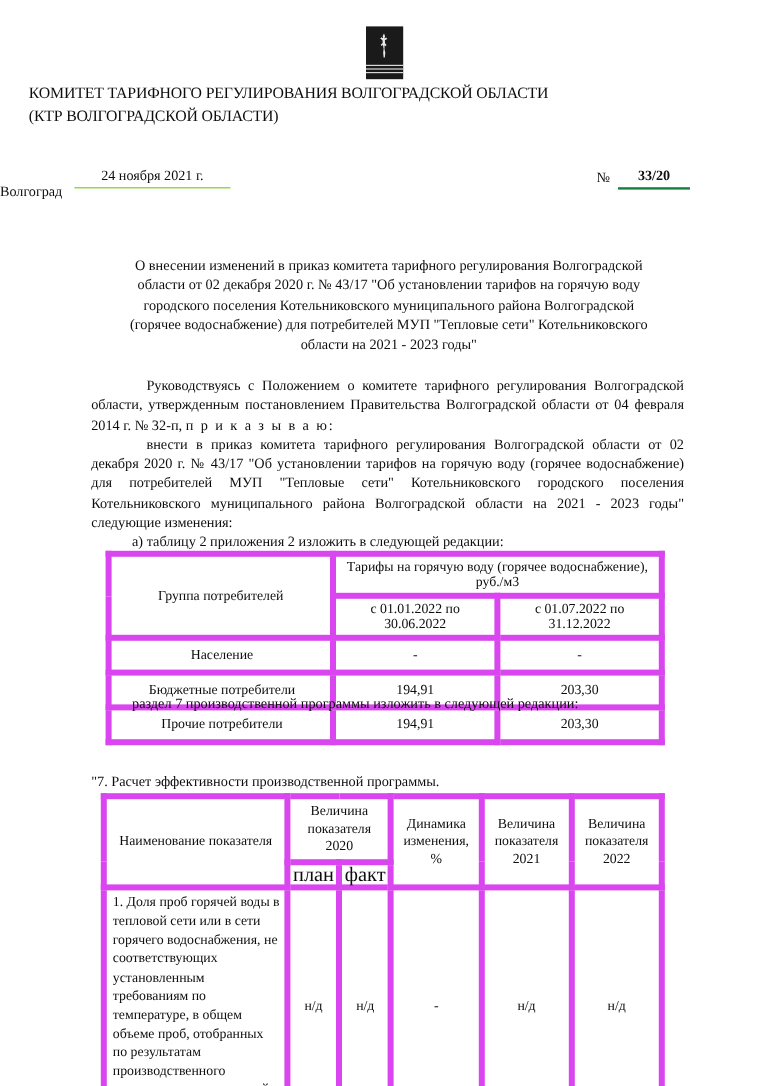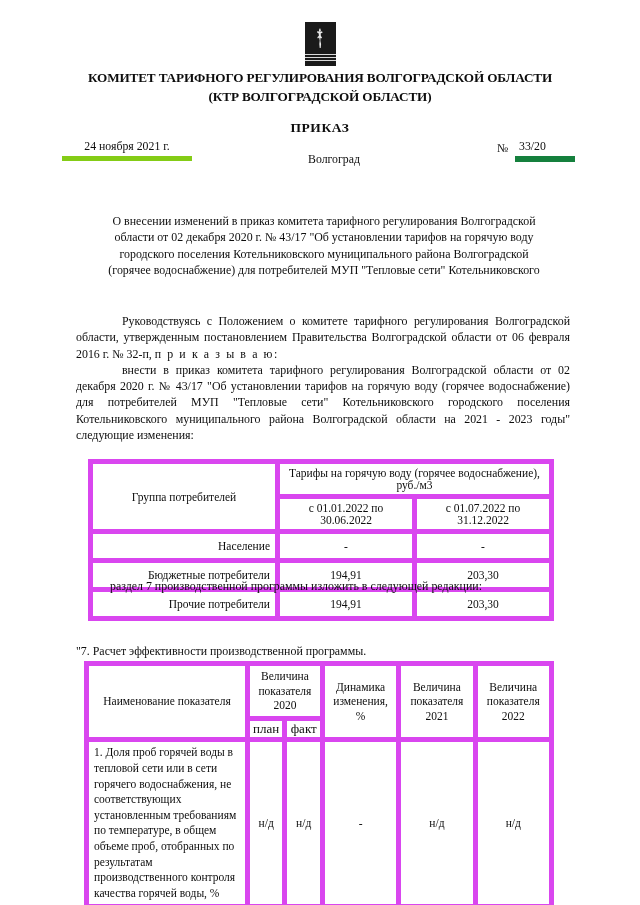--- a/index.html
+++ b/index.html
@@ -55,25 +55,25 @@
     background: #d9d9d9;
     margin-bottom: 2px;
   }
 
   
   .org-title {
     position: absolute;
     left: 24px;
     right: 24px;
     top: 68px;
-    text-align: center;
+    text-align: left;
     font-size: 13.2px;
     line-height: 19px;
     letter-spacing: -0.15px;
-    font-weight: 700;
+    font-weight: 400;
   }
   .org-title .l2 { display: block; }
 
   .doc-kind {
     position: absolute;
     left: 0; right: 0;
     top: 120px;
     text-align: center;
     font-size: 13.5px;
     font-weight: 700;
@@ -87,46 +87,45 @@
     top: 139px;
     height: 20px;
   }
   .date-field {
     position: absolute;
     left: 62px;
     top: 0;
     min-width: 110px;
     text-align: center;
     font-size: 11.8px;
-    border-bottom: 5px solid #84cc16;
+    border-bottom: 1px solid #84cc16;
     padding: 0 10px 2px 10px;
   }
   .num-label {
     position: absolute;
     left: 497px;
     top: 2px;
     font-size: 11.8px;
   }
   .num-field {
     position: absolute;
     left: 515px;
     top: 0;
     min-width: 52px;
-    text-align: left;
+    text-align: center;
     font-size: 11.8px;
-    border-bottom: 6px solid #15803d;
+    border-bottom: 2px solid #15803d;
     padding: 0 4px 2px 4px;
+    font-weight: bold;
   }
   .city {
     position: absolute;
     left: 0; right: 0;
     top: 152px;
-    text-align: center;
     font-size: 11.8px;
-    padding-left: 28px;
   }
 
   
   .subject {
     position: absolute;
     left: 78px;
     right: 70px;
     top: 213px;
     text-align: center;
     font-size: 11.9px;
@@ -165,21 +164,21 @@
     font-weight: 400;
     vertical-align: middle;
   }
   .tbl th { text-align: center; }
 
   #tariff-table {
     left: 88px;
     top: 459px;
     width: 466px;
   }
-  #tariff-table td.name { text-align: right; padding-left: 7px; }
+  #tariff-table td.name { text-align: center; padding-left: 7px; }
   #tariff-table td.val { text-align: center; }
   #tariff-table th.grp { width: 172px; height: 40px; margin-left: 10px; }
   #tariff-table th.span { height: 17px; }
   #tariff-table th.per { height: 18px; margin-top: 47px; }
   #tariff-table tbody td { height: 18px; }
 
   
   .mid-block {
     position: absolute;
     left: 76px;
@@ -198,21 +197,21 @@
   #program-table {
     left: 84px;
     top: 661px;
     width: 470px;
   }
   #program-table th.ind  { width: 200px; margin-left: 16px; }
   #program-table th.v20  { width: 62px; margin-top: 28px; }
   #program-table th.dyn  { width: 68px; }
   #program-table th.v21  { width: 70px; }
   #program-table th.v22  { width: 70px; }
-  #program-table th.sub  { width: 31px; font-size: 13px; padding: 1px 2px; }
+  #program-table th.sub  { width: 31px; font-size: 17px; padding: 1px 2px; }
   #program-table td.ind-cell {
     text-align: left;
     vertical-align: top;
     line-height: 15.6px;
     padding: 3px 4px 3px 5px;
   }
   #program-table td.data-cell {
     text-align: center;
     vertical-align: middle;
   }
@@ -234,39 +233,40 @@
           <i></i>
       </div>
     </div>
   </div>
 
   <div class="org-title">
     <span class="l1">КОМИТЕТ ТАРИФНОГО РЕГУЛИРОВАНИЯ ВОЛГОГРАДСКОЙ ОБЛАСТИ</span>
     <span class="l2">(КТР ВОЛГОГРАДСКОЙ ОБЛАСТИ)</span>
   </div>
 
-  <div class="doc-kind">ПРИКАЗ</div>
 
   <div class="meta-row">
     <div class="date-field">24 ноября 2021 г.</div>
     <div class="num-label">№</div>
     <div class="num-field">33/20</div>
   </div>
   <div class="city">Волгоград</div>
 
   <div class="subject">
     <span>О внесении изменений в приказ комитета тарифного регулирования Волгоградской</span>
     <span>области от 02 декабря 2020 г. № 43/17 "Об установлении тарифов на горячую воду</span>
     <span>городского поселения Котельниковского муниципального района Волгоградской</span>
     <span>(горячее водоснабжение) для потребителей МУП "Тепловые сети" Котельниковского</span>
+    <span>области на 2021 - 2023 годы"</span>
   </div>
 
   <div class="body-block">
-    <p class="p-just indent"><span>Руководствуясь с Положением о комитете тарифного регулирования Волгоградской области, утвержденным постановлением Правительства Волгоградской области от 06 февраля 2016 г. № 32-п, </span><span class="p-spaced">п р и к а з ы в а ю:</span></p>
+    <p class="p-just indent"><span>Руководствуясь с Положением о комитете тарифного регулирования Волгоградской области, утвержденным постановлением Правительства Волгоградской области от 04 февраля 2014 г. № 32-п, </span><span class="p-spaced">п р и к а з ы в а ю:</span></p>
     <p class="p-just indent">внести в приказ комитета тарифного регулирования Волгоградской области от 02 декабря 2020 г. № 43/17 "Об установлении тарифов на горячую воду (горячее водоснабжение) для потребителей МУП "Тепловые сети" Котельниковского городского поселения Котельниковского муниципального района Волгоградской области на 2021 - 2023 годы" следующие изменения:</p>
+    <p class="p-item">а) таблицу 2 приложения 2 изложить в следующей редакции:</p>
   </div>
 
   <table class="tbl" id="tariff-table">
     <thead>
       <tr>
         <th class="grp" rowspan="2">Группа потребителей</th>
         <th class="span" colspan="2">Тарифы на горячую воду (горячее водоснабжение), руб./м3</th>
       </tr>
       <tr>
         <th class="per">с 01.01.2022 по 30.06.2022</th>

